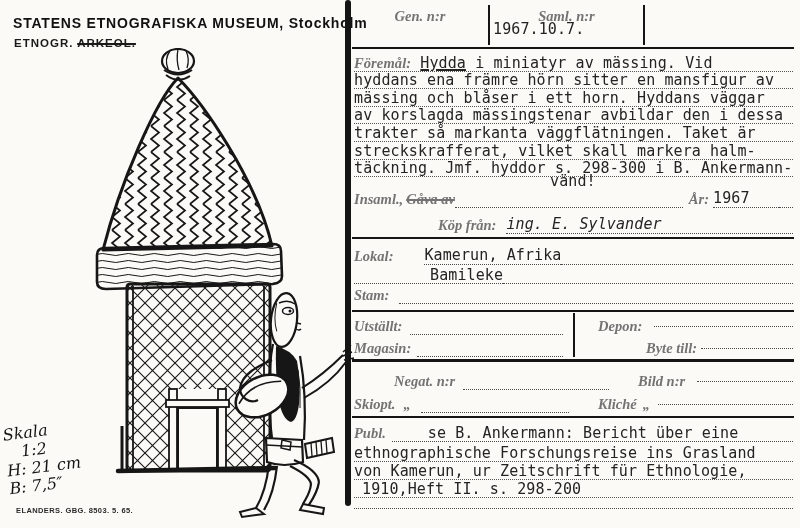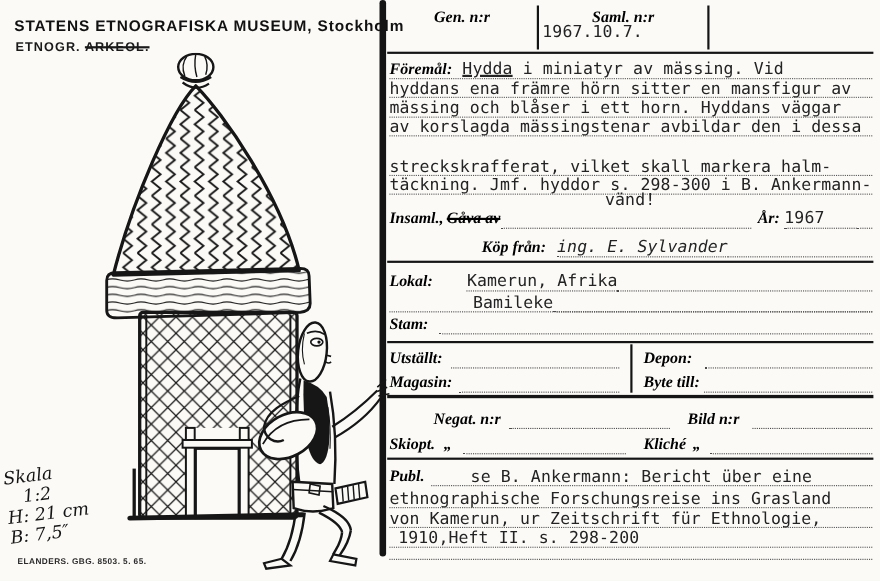--- a/index.html
+++ b/index.html
@@ -18,21 +18,21 @@
   .hand-notes .hn2{margin-left:16px;}
   .printer-mark{position:absolute;left:16px;top:506px;font-size:7.5px;font-weight:700;
         letter-spacing:0.4px;color:#2a2a2a;}
   .sketch{position:absolute;left:70px;top:48px;z-index:3;}
   
   .divider{position:absolute;left:345px;top:0;width:6px;height:506px;background:#141414;
         border-radius:3px;z-index:1;}
   
   .form{position:absolute;left:352px;top:0;width:448px;height:528px;z-index:2;}
   .flabel{font-family:"Liberation Serif",serif;font-style:italic;font-weight:700;
-        font-size:14.5px;color:#000000;white-space:nowrap;}
+        font-size:14.5px;color:#737373;white-space:nowrap;}
   .tw{font-family:"DejaVu Sans Mono",monospace;font-size:15px;letter-spacing:0.1px;
         color:#232323;white-space:nowrap;}
   .row{position:absolute;left:2px;right:7px;display:flex;align-items:flex-end;}
   .dotfill{flex:1;border-bottom:1.5px dotted #4a4a4a;min-width:8px;height:100%;}
   .dotted{border-bottom:1.5px dotted #4a4a4a;}
   .hr{position:absolute;left:0;right:6px;border-top:2px solid #151515;}
   .hr.thick{border-top-width:3px;}
   
   .toprow{position:absolute;left:0;right:6px;top:0;height:47px;border-bottom:2.5px solid #141414;
         display:flex;}
@@ -40,21 +40,21 @@
   .topsep{width:2px;background:#141414;height:40px;margin-top:5px;}
   .saml-value{position:absolute;left:3px;top:20px;}
   
   .tline{position:absolute;left:2px;right:7px;height:17.6px;border-bottom:1.5px dotted #555;
         overflow:visible;}
   .tline .tw{position:absolute;bottom:-1px;left:0;}
   .kw{text-decoration:underline;text-decoration-thickness:1.5px;}
   .vand{position:absolute;left:198px;top:172px;}
   .two-col-sep{position:absolute;left:221px;top:313px;width:2px;height:44px;background:#141414;}
   .cellL{width:219px;display:flex;align-items:flex-end;padding-right:10px;box-sizing:border-box;}
-  .cellR{flex:1;display:flex;align-items:flex-end;padding-left:12px;}
+  .cellR{flex:1;display:flex;align-items:center;padding-left:25px;}
 </style>
 </head>
 <body>
 
 <div class="card">
 
   <div class="museum-title">
     <span>STATENS ETNOGRAFISKA MUSEUM,</span>
     <span>Stockholm</span>
   </div>
@@ -177,20 +177,23 @@
     </div>
     <div class="tline" style="top:70.6px;">
         <span class="tw">hyddans ena främre hörn sitter en mansfigur av</span>
       </div>
     <div class="tline" style="top:88.2px;">
         <span class="tw">mässing och blåser i ett horn. Hyddans väggar</span>
       </div>
     <div class="tline" style="top:105.8px;">
         <span class="tw">av korslagda mässingstenar avbildar den i dessa</span>
       </div>
+    <div class="tline" style="top:123.4px;">
+        <span class="tw">trakter så markanta väggflätningen. Taket är</span>
+      </div>
     <div class="tline" style="top:141px;text-align:right;">
         <span class="tw">streckskrafferat, vilket skall markera halm-</span>
       </div>
     <div class="tline" style="top:158.6px;">
         <span class="tw">täckning. Jmf. hyddor s. 298-300 i B. Ankermann-</span>
       </div>
     <span class="tw vand">vänd!</span>
 
     <div class="row" style="top:186px;height:22px;">
       <span class="flabel">Insaml.,</span>
@@ -227,21 +230,21 @@
     <div class="row" style="top:314px;height:21px;">
       <div class="cellL">
         <span class="flabel">Utställt:</span>
         <div class="dotfill" style="margin-left:8px;"></div>
       </div>
       <div class="cellR">
         <span class="flabel">Depon:</span>
         <div class="dotfill" style="margin-left:12px;"></div>
       </div>
     </div>
-    <div class="row" style="top:336px;height:21px;">
+    <div class="row" style="top:336px;height:21px;gap:48px;">
       <div class="cellL">
         <span class="flabel">Magasin:</span>
         <div class="dotfill" style="margin-left:6px;"></div>
       </div>
       <div class="cellR">
         <span class="flabel">Byte till:</span>
         <div class="dotfill" style="margin-left:4px;"></div>
       </div>
     </div>
     <div class="two-col-sep"></div>

